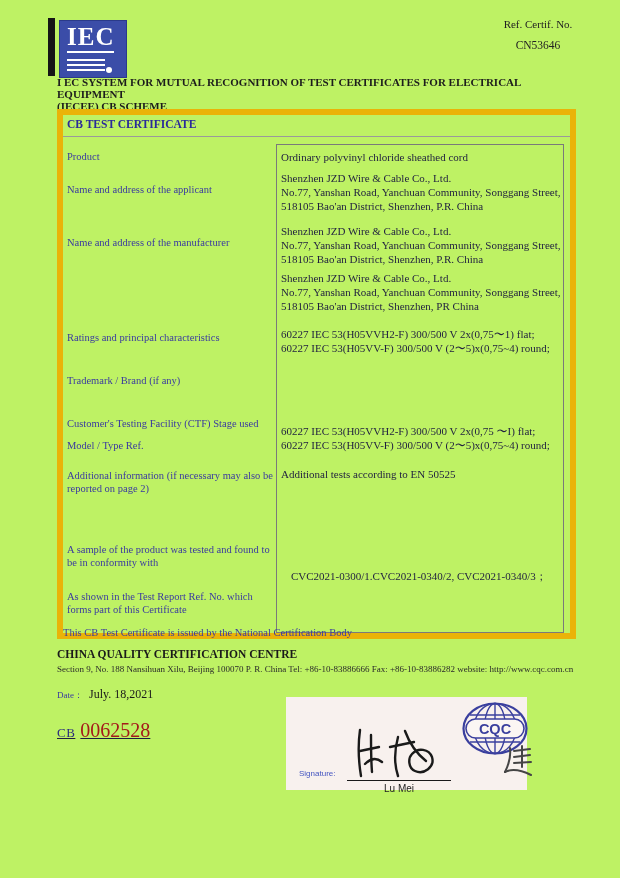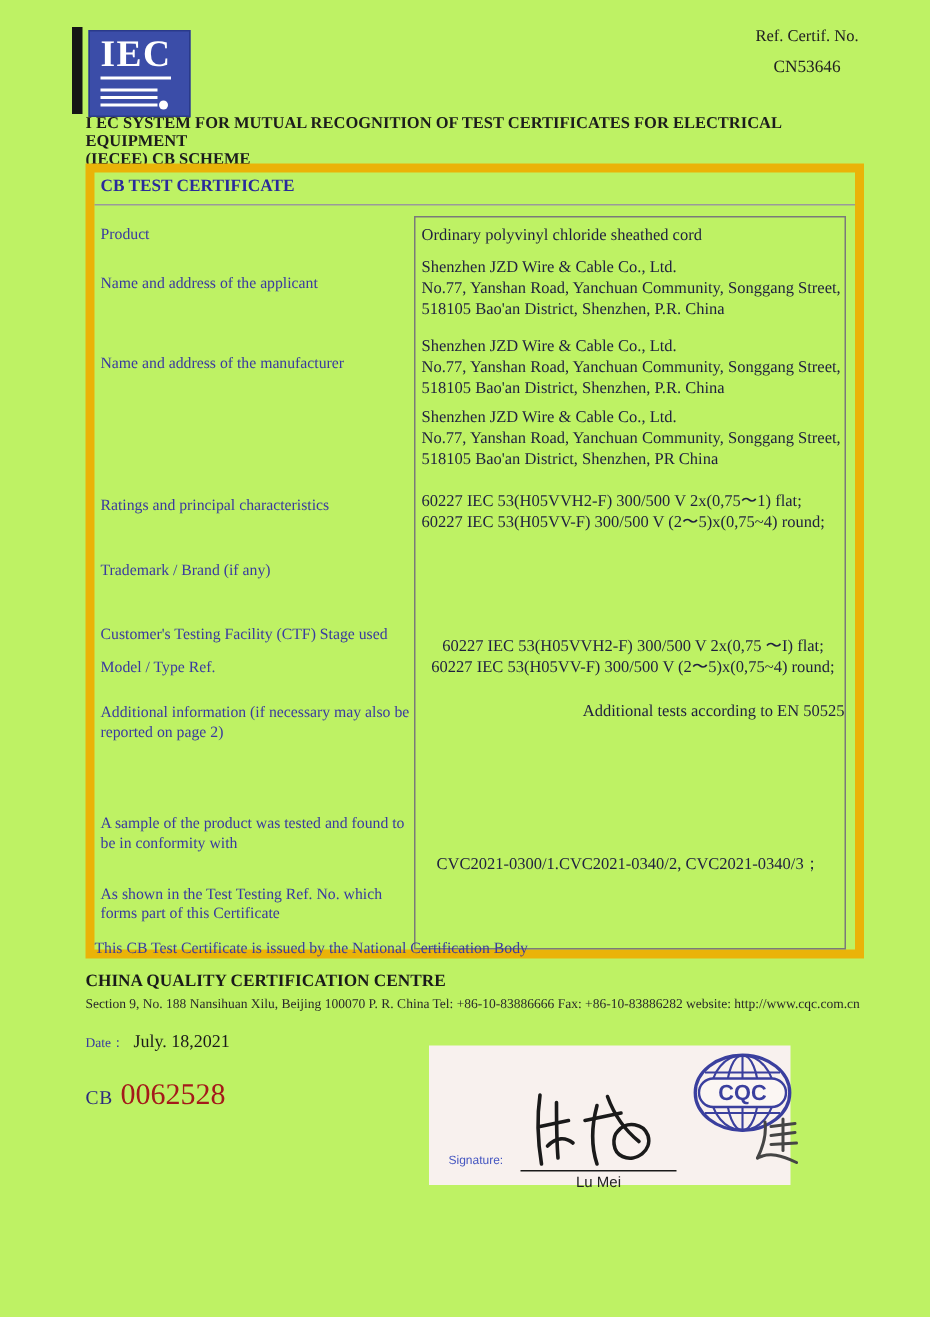--- a/index.html
+++ b/index.html
@@ -34,21 +34,21 @@
   .val.indent{padding-left:10px;}
 
   .issued-note{left:63px;top:627px;font-size:10.5px;color:#3a3aa0;}
 
   .cqcc-name{left:57px;top:648px;font-size:11.5px;font-weight:bold;color:#1a1a1a;}
   .cqcc-addr{left:57px;top:664px;width:545px;font-size:9px;color:#2a2a2a;}
 
   .date-line{left:57px;top:687px;font-size:12px;color:#1a1a1a;}
   .date-label{font-size:9px;color:#3a3aa0;margin-right:6px;}
 
-  .cb-line{left:57px;top:719px;}
+  .cb-line{left:57px;top:719px;text-decoration:underline;}
   .cb-label{font-size:13px;color:#2b2b7e;letter-spacing:0.5px;}
   .cb-number{font-size:20px;color:#a41a1a;margin-left:5px;}
 
   
   .scan{left:286px;top:697px;width:241px;height:93px;background:#f8f1ee;}
   .sig-label{left:299px;top:769px;font-size:8px;color:#4455c0;font-family:"Liberation Sans",sans-serif;}
   .sig-strokes{left:348px;top:726px;}
   .sig-line{left:347px;top:780px;width:104px;border-top:1.5px solid #1a1a1a;}
   .sig-name{left:347px;top:783px;width:104px;text-align:center;font-size:10px;color:#222222;
             font-family:"Liberation Sans",sans-serif;}
@@ -86,21 +86,21 @@
 
     <div class="lbl" style="top:35px;">Product</div>
     <div class="lbl" style="top:121px;">Name and address of the manufacturer</div>
     <div class="lbl" style="top:68px;">Name and address of the applicant</div>
     <div class="lbl" style="top:216px;">Ratings and principal characteristics</div>
     <div class="lbl" style="top:259px;">Trademark / Brand (if any)</div>
     <div class="lbl" style="top:302px;">Customer's Testing Facility (CTF) Stage used</div>
     <div class="lbl" style="top:324px;">Model / Type Ref.</div>
     <div class="lbl" style="top:354px;">Additional information (if necessary may also be reported on page 2)</div>
     <div class="lbl" style="top:428px;">A sample of the product was tested and found to be in conformity with</div>
-    <div class="lbl" style="top:475px;">As shown in the Test Testing Ref. No. which forms part of this Certificate</div>
+    <div class="lbl" style="top:475px;">As shown in the Test Report Ref. No. which forms part of this Certificate</div>
 
     <div class="val" style="top:35px;">
       <span>Ordinary polyvinyl chloride sheathed cord</span>
     </div>
     <div class="val" style="top:56px;">
       <span>Shenzhen JZD Wire &amp; Cable Co., Ltd.</span>
       <span>No.77, Yanshan Road, Yanchuan Community, Songgang Street,</span>
       <span>518105 Bao'an District, Shenzhen, P.R. China</span>
     </div>
     <div class="val" style="top:109px;">
@@ -110,25 +110,25 @@
     </div>
     <div class="val" style="top:156px;">
       <span>Shenzhen JZD Wire &amp; Cable Co., Ltd.</span>
       <span>No.77, Yanshan Road, Yanchuan Community, Songgang Street,</span>
       <span>518105 Bao'an District, Shenzhen, PR China</span>
     </div>
     <div class="val" style="top:212px;">
       <span>60227 IEC 53(H05VVH2-F) 300/500 V 2x(0,75〜1) flat;</span>
       <span>60227 IEC 53(H05VV-F) 300/500 V (2〜5)x(0,75~4) round;</span>
     </div>
-    <div class="val" style="top:309px;text-align:center;">
+    <div class="val" style="top:309px;">
       <span>60227 IEC 53(H05VVH2-F) 300/500 V 2x(0,75 〜I) flat;</span>
       <span>60227 IEC 53(H05VV-F) 300/500 V (2〜5)x(0,75~4) round;</span>
     </div>
-    <div class="val" style="top:352px;text-align:right;">
+    <div class="val" style="top:352px;">
       <span>Additional tests according to EN 50525</span>
     </div>
     <div class="val indent" style="top:454px;">
       <span>CVC2021-0300/1.CVC2021-0340/2, CVC2021-0340/3；</span>
     </div>
   </div>
 
   <div class="abs issued-note">This CB Test Certificate is issued by the National Certification Body</div>
 
   <div class="abs cqcc-name">CHINA QUALITY CERTIFICATION CENTRE</div>

